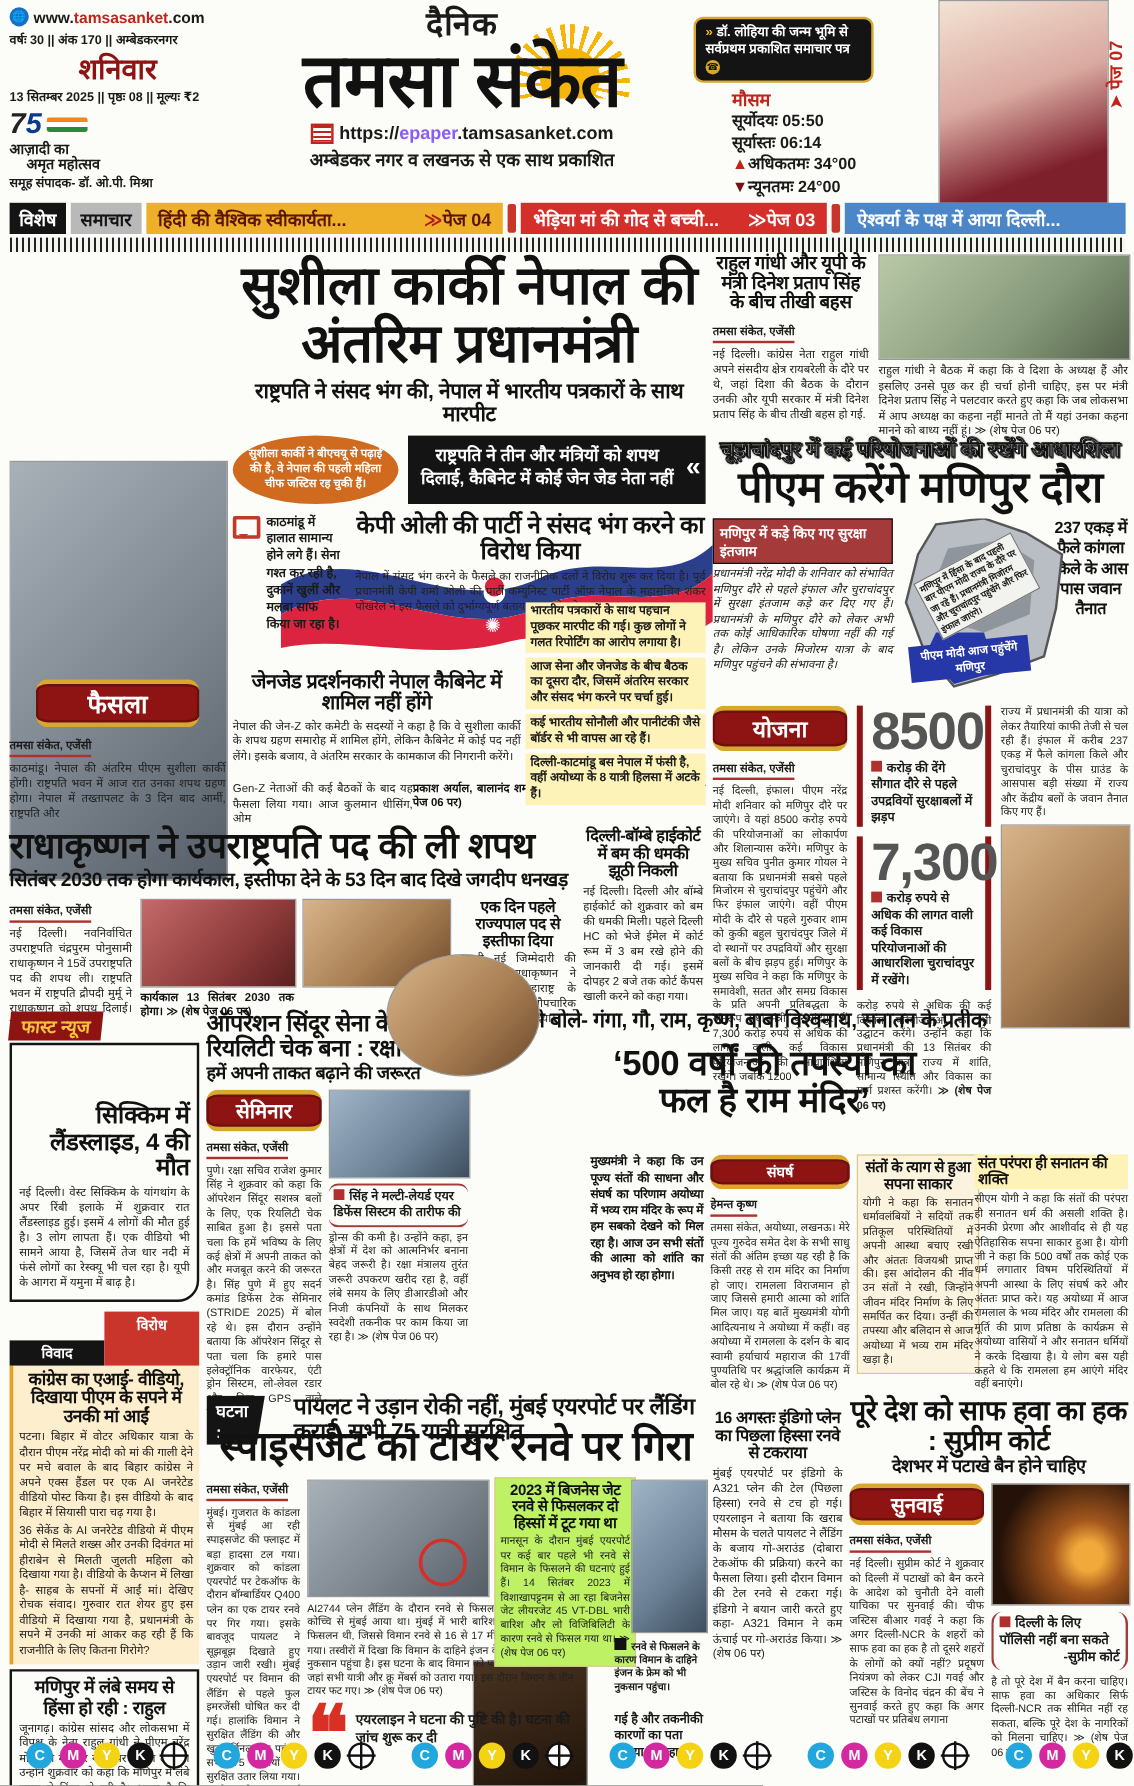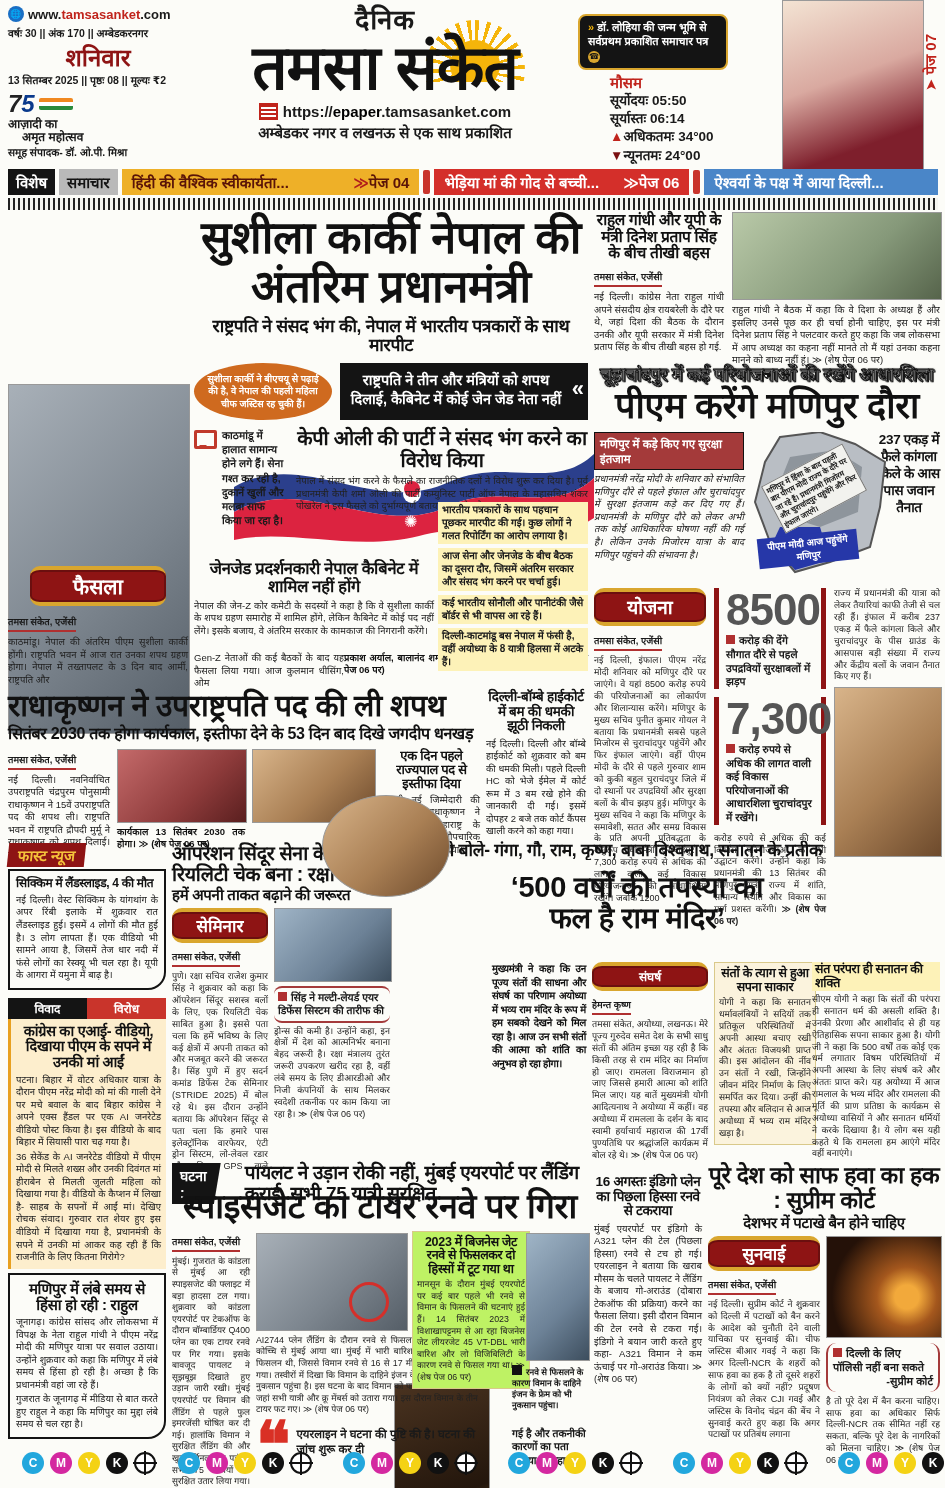--- a/index.html
+++ b/index.html
@@ -68,21 +68,21 @@
 
   <div class="abs" style="left:195px;top:0;width:380px;height:166px;">
     <div style="position:absolute;left:210px;top:2px;width:140px;height:80px;overflow:hidden;">
       <div style="position:absolute;left:20px;top:18px;width:100px;height:100px;border-radius:50%;background:repeating-conic-gradient(#f5b50a 0 5deg,rgba(245,181,10,0) 5deg 14deg);"></div>
       <div style="position:absolute;left:45px;top:38px;width:50px;height:50px;border-radius:50%;background:#f5b50a;"></div>
     </div>
     <div style="position:relative;text-align:center;font-weight:bold;font-size:27px;letter-spacing:1px;">दैनिक</div>
     <div style="position:relative;text-align:center;font-weight:bold;font-size:62px;letter-spacing:-1px;line-height:1;color:#111;">तमसा संकेत</div>
     <div style="position:relative;display:flex;align-items:center;justify-content:center;gap:5px;margin-top:4px;">
       <span style="width:15px;height:13px;border:2px solid #c0241c;display:inline-block;background:repeating-linear-gradient(180deg,#c0241c 0 2px,#fff 2px 4px);"></span>
-      <span style="font-weight:bold;font-size:15px;"><span>https://</span><span style="color:#000000;">epaper</span><span>.tamsasanket.com</span></span>
+      <span style="font-weight:bold;font-size:15px;"><span>https://</span><span style="color:#8b5cf6;">epaper</span><span>.tamsasanket.com</span></span>
     </div>
     <div style="position:relative;text-align:center;font-weight:bold;font-size:15px;margin-top:2px;">अम्बेडकर नगर व लखनऊ से एक साथ प्रकाशित</div>
   </div>
 
   <div class="abs" style="left:578px;top:14px;width:150px;">
     <div style="background:#141414;color:#fff;border-radius:8px;padding:5px 8px;font-weight:bold;font-size:11px;line-height:1.25;border:2px solid #d9a62e;">
       <span style="color:#f5b50a;">»</span>
       <span>डॉ. लोहिया की जन्म भूमि से सर्वप्रथम प्रकाशित समाचार पत्र</span>
       <span style="display:inline-flex;width:12px;height:12px;border-radius:50%;background:#d9a62e;color:#141414;font-size:8px;align-items:center;justify-content:center;">☎</span>
     </div>
@@ -104,21 +104,21 @@
   <div class="abs teaser" style="left:8px;top:168px;width:930px;">
     <span class="tz" style="background:#141414;color:#fff;font-size:15px;padding:3px 8px;">विशेष</span>
     <span class="tz" style="background:#b9b9b9;color:#141414;font-size:15px;padding:3px 8px;">समाचार</span>
     <span class="tz" style="background:#eeb028;color:#5a1408;font-size:15px;padding:3px 10px;flex:1.3;justify-content:space-between;">
         <span>हिंदी की वैश्विक स्वीकार्यता...</span>
         <span><span class="pgref">≫</span><span>पेज 04</span></span>
       </span>
     <span class="sep"></span>
     <span class="tz" style="background:#d42f2a;color:#fff;font-size:15px;padding:3px 10px;flex:1.1;justify-content:space-between;">
         <span>भेड़िया मां की गोद से बच्ची...</span>
-        <span><span>≫</span><span>पेज 06</span></span>
+        <span><span>≫</span><span>पेज 03</span></span>
       </span>
     <span class="sep"></span>
     <span class="tz" style="background:#4a86c8;color:#ffffff;font-size:15px;padding:3px 10px;flex:1;">
         <span>ऐश्वर्या के पक्ष में आया दिल्ली...</span>
       </span>
   </div>
   <div class="abs" style="left:8px;top:198px;width:930px;height:12px;background:repeating-linear-gradient(90deg,#222 0 2px,#f5f5f0 2px 5px);"></div>
 
   <div class="abs ph" style="left:8px;top:214px;width:180px;height:348px;"></div>
 
@@ -259,25 +259,25 @@
   </div>
 
   <div class="abs" style="left:486px;top:690px;width:100px;">
     <div class="hl" style="font-size:13.5px;text-align:center;">दिल्ली-बॉम्बे हाईकोर्ट में बम की धमकी झूठी निकली</div>
     <div class="body" style="margin-top:4px;">नई दिल्ली। दिल्ली और बॉम्बे हाईकोर्ट को शुक्रवार को बम की धमकी मिली। पहले दिल्ली HC को भेजे ईमेल में कोर्ट रूम में 3 बम रखे होने की जानकारी दी गई। इसमें दोपहर 2 बजे तक कोर्ट कैंपस खाली करने को कहा गया।</div>
   </div>
 
   <div class="abs" style="left:8px;top:843px;width:158px;">
     <div style="background:#8e1414;color:#f5c33b;font-weight:bold;font-size:15px;padding:2px 10px;display:inline-block;transform:skewX(-6deg);">फास्ट न्यूज</div>
     <div style="border:2px solid #141414;border-radius:0 0 18px 0;padding:6px;margin-top:2px;">
-      <div class="hl" style="font-size:12px;text-align:left;">सिक्किम में लैंडस्लाइड, 4 की मौत</div>
+      <div class="hl" style="font-size:20px;text-align:right;margin-top:43px;">सिक्किम में लैंडस्लाइड, 4 की मौत</div>
       <div class="body" style="margin-top:4px;">नई दिल्ली। वेस्ट सिक्किम के यांगथांग के अपर रिंबी इलाके में शुक्रवार रात लैंडस्लाइड हुई। इसमें 4 लोगों की मौत हुई है। 3 लोग लापता हैं। एक वीडियो भी सामने आया है, जिसमें तेज धार नदी में फंसे लोगों का रेस्क्यू भी चल रहा है। यूपी के आगरा में यमुना में बाढ़ है।</div>
     </div>
     <div style="display:flex;margin-top:8px;">
-      <span style="flex:1;background:#141414;color:#fff;font-weight:bold;font-size:12px;text-align:center;padding:2px;">विवाद</span>
+      <span style="flex:1;background:#141414;color:#fff;font-weight:bold;font-size:12px;text-align:center;padding:2px;margin-top:24px;">विवाद</span>
       <span style="flex:1;background:#c9342b;color:#fff;font-weight:bold;font-size:12px;text-align:center;padding:2px;">विरोध</span>
     </div>
     <div style="background:#fdeecd;border-left:3px solid #e8a020;padding:5px;">
       <div class="hl" style="font-size:14.5px;text-align:center;">कांग्रेस का एआई- वीडियो, दिखाया पीएम के सपने में उनकी मां आईं</div>
       <div class="body" style="margin-top:3px;">पटना। बिहार में वोटर अधिकार यात्रा के दौरान पीएम नरेंद्र मोदी को मां की गाली देने पर मचे बवाल के बाद बिहार कांग्रेस ने अपने एक्स हैंडल पर एक AI जनरेटेड वीडियो पोस्ट किया है। इस वीडियो के बाद बिहार में सियासी पारा चढ़ गया है।</div>
       <div class="body" style="margin-top:2px;">36 सेकेंड के AI जनरेटेड वीडियो में पीएम मोदी से मिलते शख्स और उनकी दिवंगत मां हीराबेन से मिलती जुलती महिला को दिखाया गया है। वीडियो के कैप्शन में लिखा है- साहब के सपनों में आईं मां। देखिए रोचक संवाद। गुरुवार रात शेयर हुए इस वीडियो में दिखाया गया है, प्रधानमंत्री के सपने में उनकी मां आकर कह रही हैं कि राजनीति के लिए कितना गिरोगे?</div>
     </div>
     <div style="border:2px solid #141414;border-radius:0 0 18px 0;padding:6px;margin-top:4px;">
       <div class="hl" style="font-size:15px;text-align:center;">मणिपुर में लंबे समय से हिंसा हो रही : राहुल</div>
       <div class="body" style="margin-top:3px;">जूनागढ़। कांग्रेस सांसद और लोकसभा में विपक्ष के नेता राहुल गांधी ने पीएम नरेंद्र मोदी की मणिपुर यात्रा पर सवाल उठाया। उन्होंने शुक्रवार को कहा कि मणिपुर में लंबे समय से हिंसा हो रही है। अच्छा है कि प्रधानमंत्री वहां जा रहे हैं।</div>

